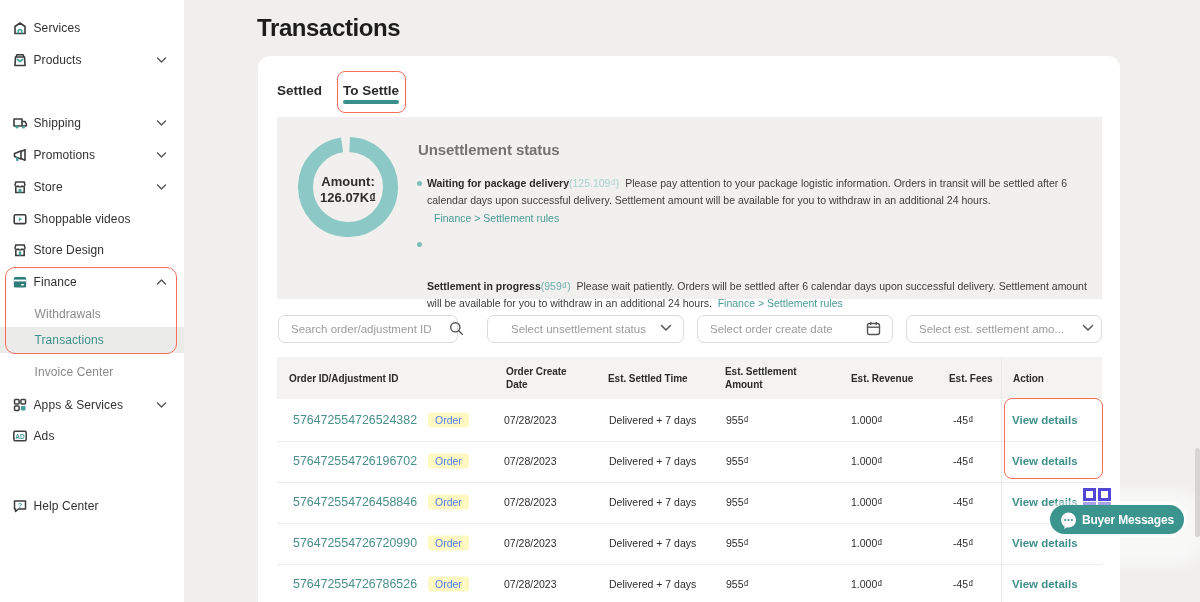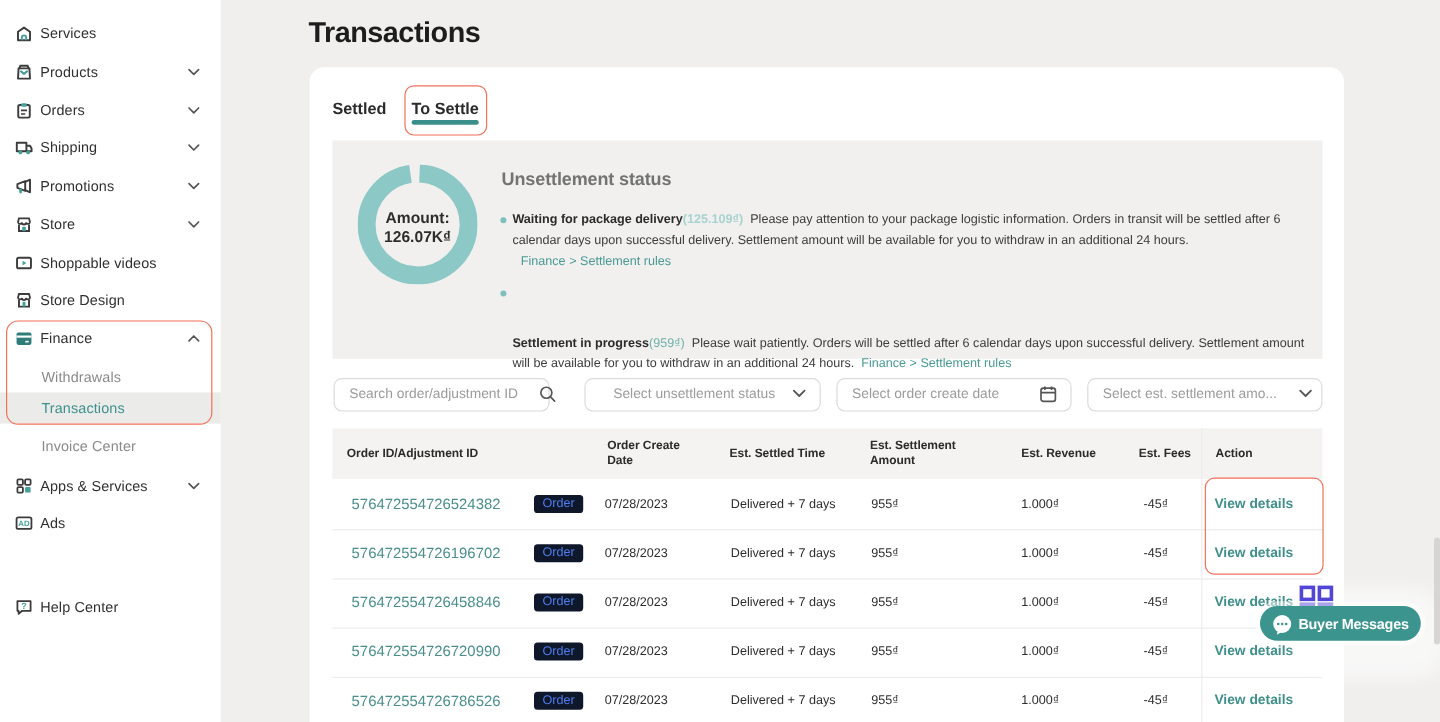--- a/index.html
+++ b/index.html
@@ -16,30 +16,30 @@
 .main-title { position:absolute; left:257px; top:15px; font-size:24px; font-weight:700; color:#1d1d1d; letter-spacing:-0.4px; line-height:26px; }
 .card { position:absolute; left:258px; top:56px; width:862px; height:560px; background:#ffffff; border-radius:12px; }
 .tab { position:absolute; top:83px; font-size:13.5px; font-weight:700; color:#2b2b2b; line-height:15px; }
 .tabline { position:absolute; left:343px; top:100px; width:56px; height:3.5px; background:#3a8f8a; border-radius:2px; }
 .panel { position:absolute; left:277px; top:117px; width:825px; height:182px; background:#f1f0ee; }
 .donut-text { position:absolute; left:298px; top:173.5px; width:100px; text-align:center; font-weight:700; color:#2d2d2d; line-height:16px; }
 .ptitle { position:absolute; left:418px; top:141px; font-size:15px; font-weight:700; color:#737373; line-height:18px; letter-spacing:-0.1px; }
 .bullet { position:absolute; width:5px; height:5px; border-radius:50%; background:#7dbfbb; left:417px; }
 .btext { position:absolute; left:427px; width:700px; font-size:10.5px; color:#3c3c3c; line-height:16.5px; }
 .btext b { color:#2b2b2b; }
-.teal-light { color:#a7d2cf;font-weight:bold; }
+.teal-light { color:#a7d2cf; }
 .teal-mid { color:#6db1ac; }
 .tlink { color:#4a9a95; }
 .filter { position:absolute; top:315px; height:28px; background:#fff; border:1px solid #dcdbd9; border-radius:7px; font-size:11.5px; color:#9b9b9b; line-height:26px; padding-left:12px; }
 .thead { position:absolute; left:277px; top:357px; width:825px; height:42px; background:#f4f3f1; }
 .th { position:absolute; font-size:10px; letter-spacing:-0.05px; font-weight:700; color:#2b2b2b; line-height:13px; }
 .row-line { position:absolute; height:1px; background:#ececec; left:277px; width:825px; }
 .cell { position:absolute; font-size:10.5px; color:#2d2d2d; transform:translateY(-50%); white-space:nowrap; }
 .oid { position:absolute; font-size:12.4px; color:#4a8f8c; transform:translateY(-50%); }
-.otag { position:absolute; background:#0f172a; color:#4f7ef0; font-size:10.5px; font-weight:500; border-radius:3px; height:15px; line-height:15px; padding:0 7px; transform:translateY(-50%);margin-left:17px; }
+.otag { position:absolute; background:#fef9c3; color:#4f7ef0; font-size:10.5px; font-weight:500; border-radius:3px; height:15px; line-height:15px; padding:0 7px; transform:translateY(-50%); }
 .vdet { position:absolute; font-size:11.5px; font-weight:700; color:#3f8f8a; transform:translateY(-50%); }
 .vline { position:absolute; left:1001px; top:357px; width:1px; height:245px; background:#ebebeb; }
 .pill { position:absolute; left:1050px; top:505px; width:134px; height:29px; background:#3c948e; border-radius:15px; box-shadow:0 0 0 4px rgba(255,255,255,0.5); }
 .pill .txt { position:absolute; left:32px; top:7.5px; font-size:12px; font-weight:700; color:#fff; white-space:nowrap; letter-spacing:-0.2px; }
 .psq { position:absolute; width:13px; height:13px; border:3px solid #5246d6; background:transparent; }
 .scrollbar { position:absolute; left:1195px; top:448px; width:5px; height:89px; background:#d6d5d4; border-radius:3px; }
 </style>
 </head>
 <body>
 <div class="sidebar" id="sidebar">
@@ -51,32 +51,20 @@
       </svg>
       <span class="lb">Services</span>
     </div>
     <div class="sitem" style="top:45px;">
       <svg class="ic" viewBox="0 0 16 16">
         <path d="M3.5 5 H12.5 L13 13.5 H3 Z" fill="none" stroke="#3c3c3c" stroke-width="1.6" stroke-linejoin="round"></path>
         <path d="M4 5 L5 2.8 H11 L12 5" fill="none" stroke="#3c3c3c" stroke-width="1.6"></path>
         <path d="M5.5 7.5 L8 9.5 L10.5 7.5" fill="none" stroke="#46a09a" stroke-width="1.8" stroke-linecap="round" stroke-linejoin="round"></path>
       </svg>
       <span class="lb">Products</span>
-      <svg class="ch" viewBox="0 0 11 10">
-        <path d="M1.5 3 L5.5 7 L9.5 3" fill="none" stroke="#555" stroke-width="1.4" stroke-linecap="round" stroke-linejoin="round"></path>
-      </svg>
-    </div>
-    <div class="sitem" style="top:76.5px;">
-      <svg class="ic" viewBox="0 0 16 16">
-        <rect x="3.2" y="3.5" width="9.6" height="10.5" rx="1.3" fill="none" stroke="#3c3c3c" stroke-width="1.6"></rect>
-        <rect x="5.7" y="2" width="4.6" height="3" rx="0.8" fill="#46a09a" stroke="none"></rect>
-        <line x1="5.5" y1="8" x2="10.5" y2="8" stroke="#3c3c3c" stroke-width="1.4"></line>
-        <line x1="5.5" y1="11" x2="9" y2="11" stroke="#3c3c3c" stroke-width="1.4"></line>
-      </svg>
-      <span class="lb">Orders</span>
       <svg class="ch" viewBox="0 0 11 10">
         <path d="M1.5 3 L5.5 7 L9.5 3" fill="none" stroke="#555" stroke-width="1.4" stroke-linecap="round" stroke-linejoin="round"></path>
       </svg>
     </div>
     <div class="sitem" style="top:108px;text-align:right;">
       <svg class="ic" viewBox="0 0 16 16">
         <path d="M2 4 H10 V11 H2 Z" fill="none" stroke="#3c3c3c" stroke-width="1.6" stroke-linejoin="round"></path>
         <path d="M10 6.5 H13 L14.3 8.8 V11 H10" fill="none" stroke="#3c3c3c" stroke-width="1.6" stroke-linejoin="round"></path>
         <circle cx="5" cy="12" r="1.6" fill="#46a09a"></circle>
         <circle cx="11.5" cy="12" r="1.6" fill="#46a09a"></circle>

